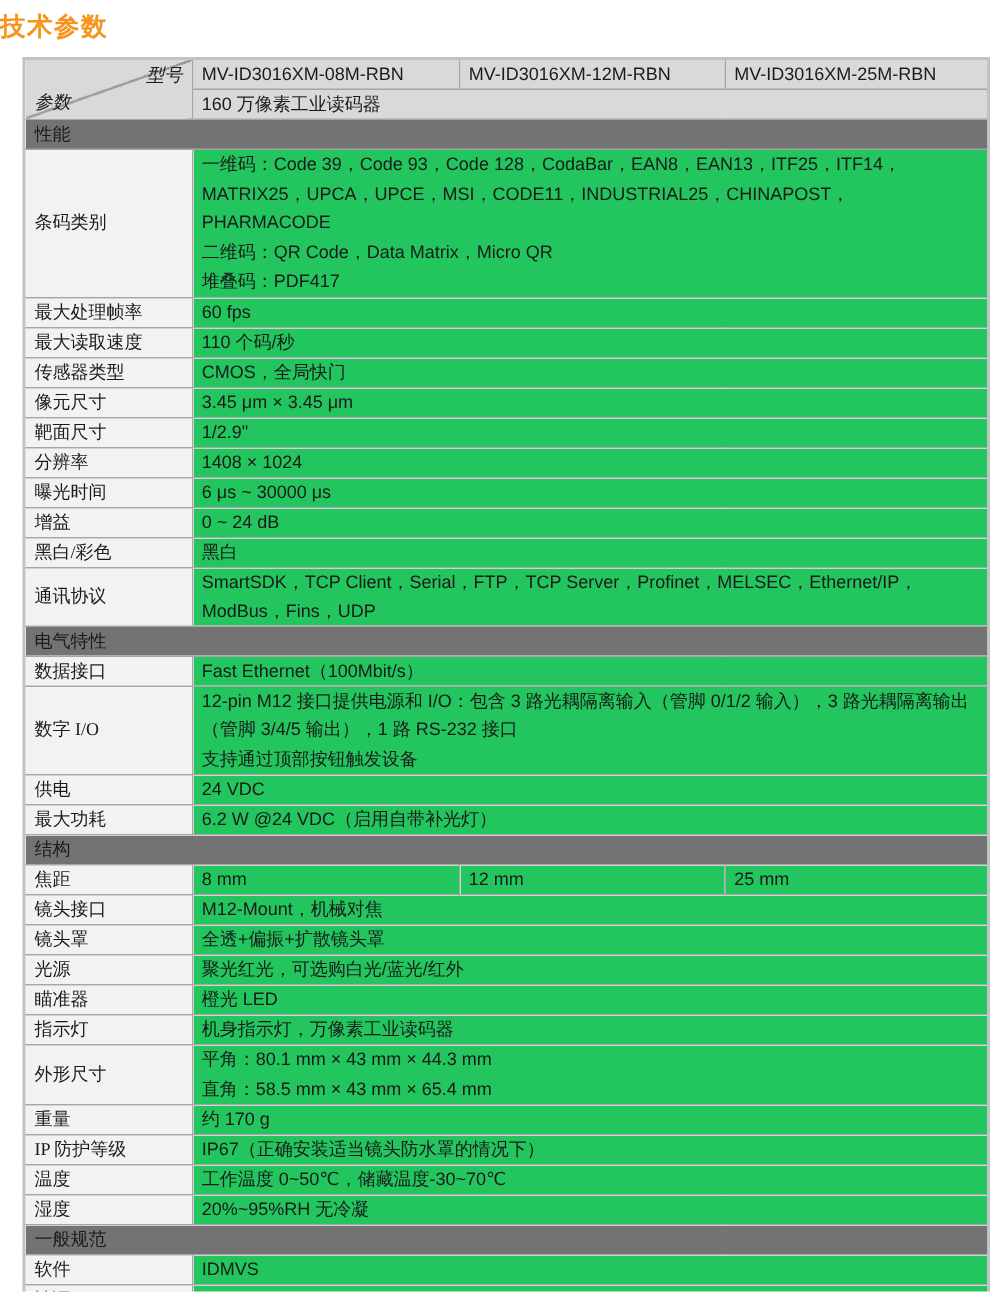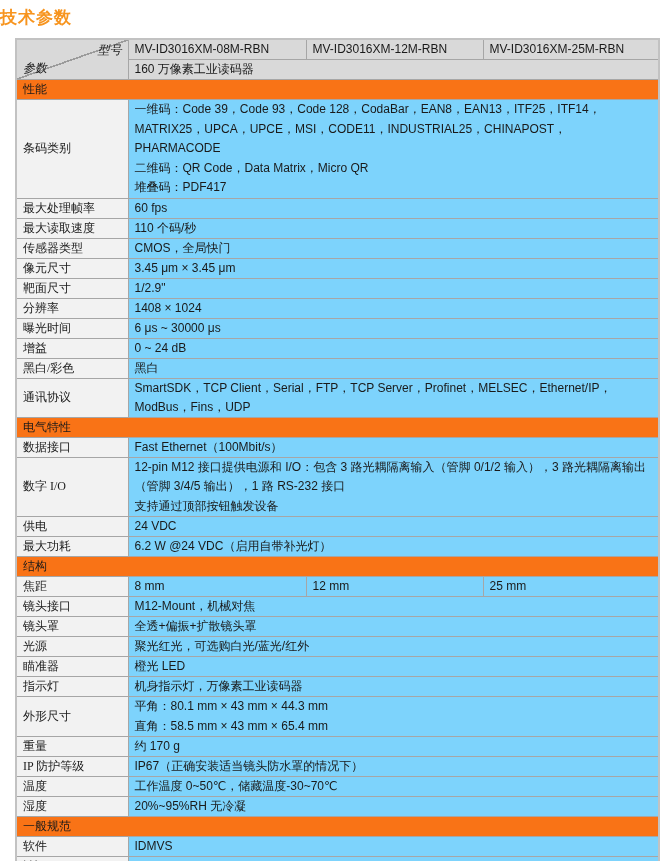--- a/index.html
+++ b/index.html
@@ -41,22 +41,22 @@
     line-height:19px;
     height:19px;
     vertical-align:middle;
     text-align:left;
     font-weight:normal;
     overflow:hidden;
     word-break:break-word;
   }
   td.hdr{background:var(--hdr-bg);margin-top:19px;}
   td.label-cell{background:var(--label-bg);font-family:Liberation Serif, serif;}
-  td.section-cell{font-weight:bold;background:#f97316;}
-  td.value-cell{background:#7dd3fc;}
+  td.section-cell{font-weight:bold;background:#737373;}
+  td.value-cell{background:#22c55e;}
   td.diag{
     background:
       linear-gradient(to bottom right,
         rgba(0,0,0,0) calc(50% - 0.8px),
         #9b9b9b calc(50% - 0.8px),
         #9b9b9b calc(50% + 0.8px),
         rgba(0,0,0,0) calc(50% + 0.8px)),
       var(--hdr-bg);
     position:relative;
     padding:0;

